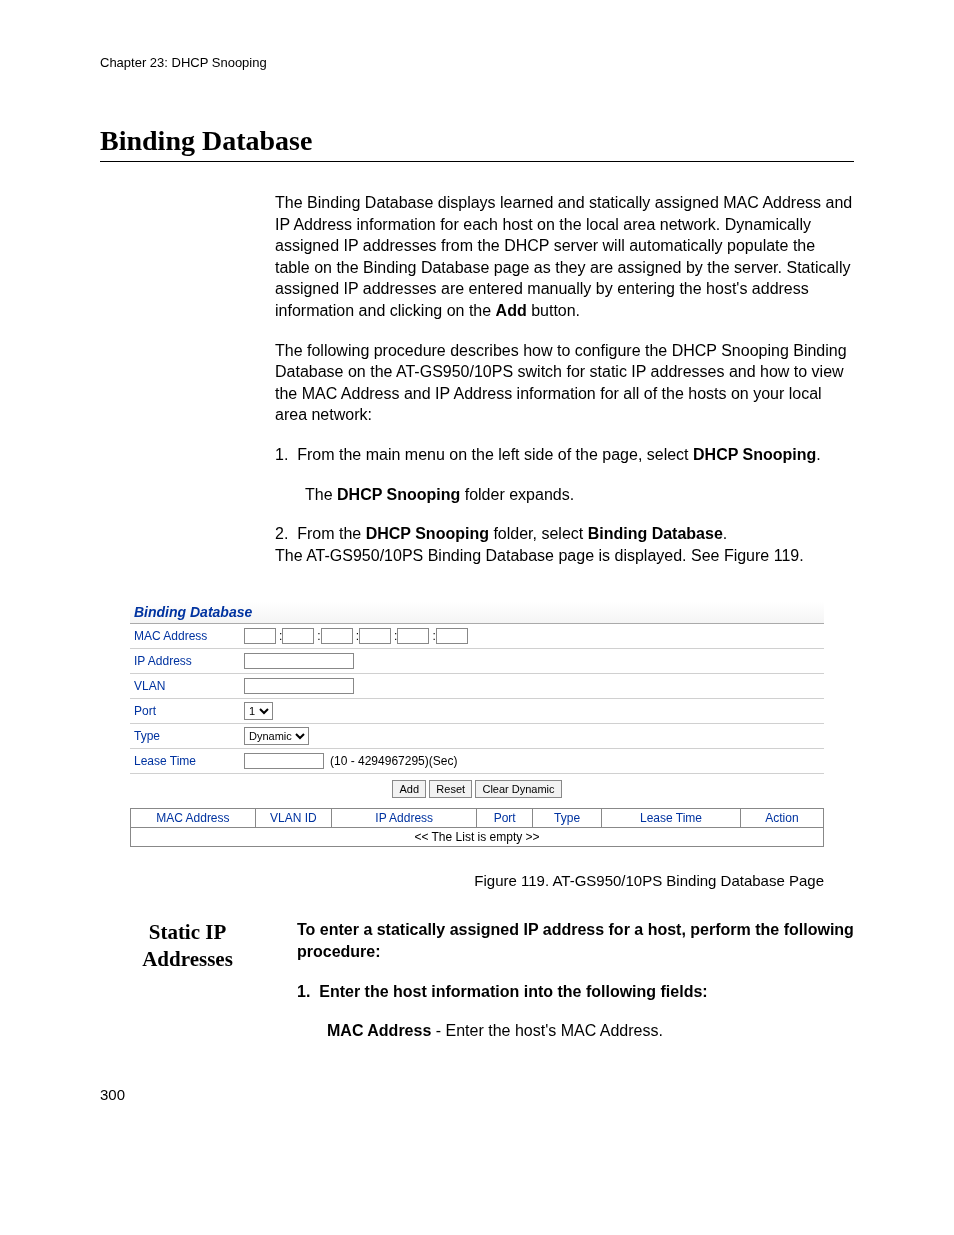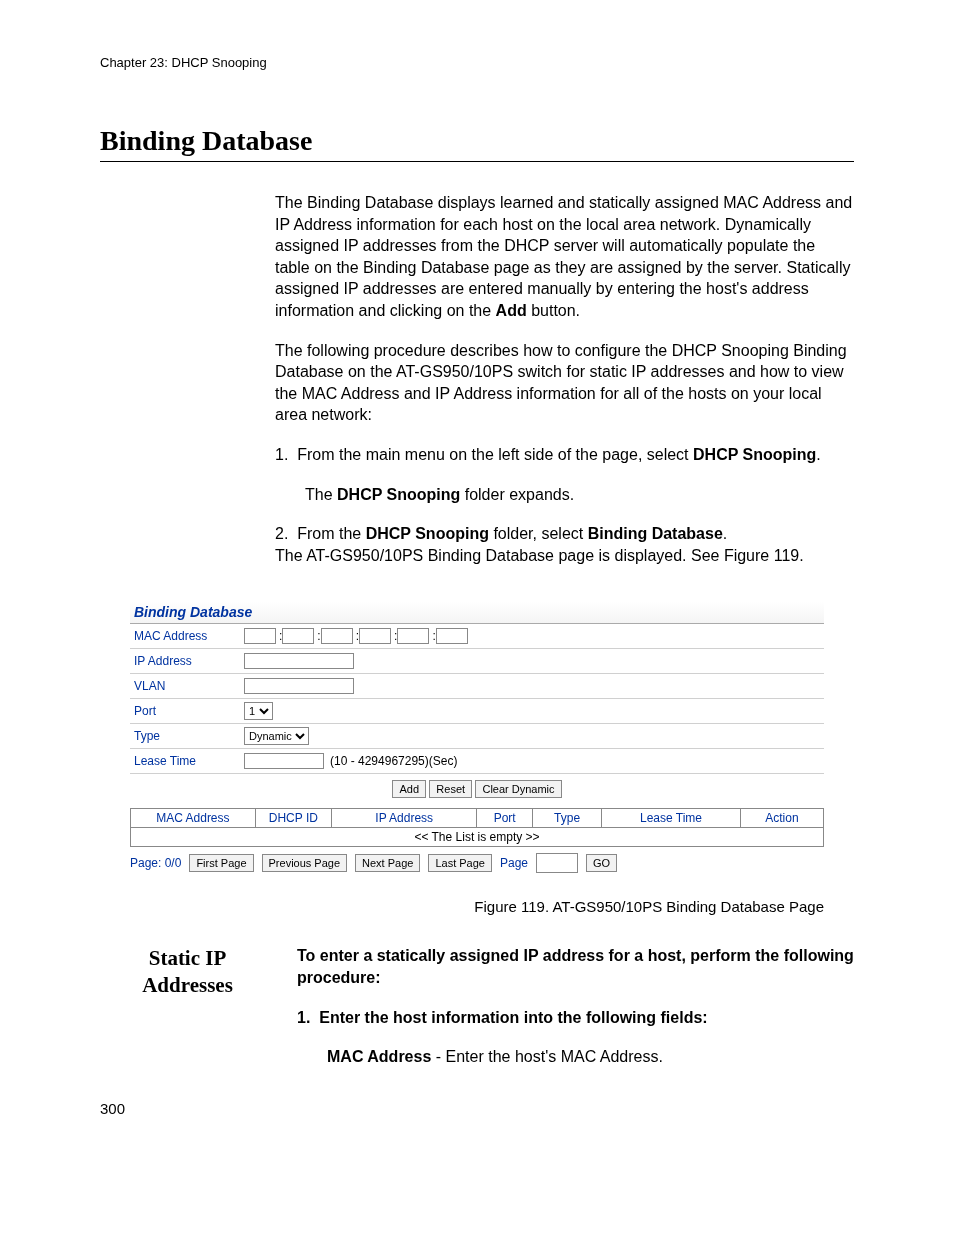--- a/index.html
+++ b/index.html
@@ -135,21 +135,21 @@
   }
   .right-body {
     flex: 1;
     font-size: 16px;
     line-height: 1.35;
   }
   .right-body p { margin: 0 0 18px 0; font-weight: bold; }
   .field-line { margin-left: 30px; margin-bottom: 16px; }
   .page-num {
     font-size: 15px;
-    margin-top: 16px;
+    margin-top: 28px;
   }
 </style>
 </head>
 <body>
 
 <div class="page">
 
   <div class="chapter-line">Chapter 23: DHCP Snooping</div>
 
   <div class="section-title">Binding Database</div>
@@ -210,43 +210,33 @@
     <div class="btn-row">
       <button class="btn">Add</button>
       <button class="btn">Reset</button>
       <button class="btn">Clear Dynamic</button>
     </div>
 
     <table class="tbl">
       <tbody>
           <tr>
         <th style="width:18%">MAC Address</th>
-        <th style="width:11%">DHCP ID</th>
+        <th style="width:11%">VLAN ID</th>
         <th style="width:21%">IP Address</th>
         <th style="width:8%">Port</th>
         <th style="width:10%">Type</th>
         <th style="width:20%">Lease Time</th>
         <th style="width:12%">Action</th>
       </tr>
       <tr>
         <td colspan="7" class="empty">&lt;&lt; The List is empty &gt;&gt;</td>
       </tr>
     </tbody>
       </table>
 
-    <div class="pager">
-      <span class="blue">Page: 0/0</span>
-      <button class="btn">First Page</button>
-      <button class="btn">Previous Page</button>
-      <button class="btn">Next Page</button>
-      <button class="btn">Last Page</button>
-      <span class="blue">Page</span>
-      <input class="page-input" style="">
-      <button class="btn">GO</button>
-    </div>
 
     <div class="fig-caption">Figure 119. AT-GS950/10PS Binding Database Page</div>
   </div>
 
   <div class="two-col">
     <div class="left-heading">
       <span>Static IP</span><br>
       <span>Addresses</span>
     </div>
     <div class="right-body">

